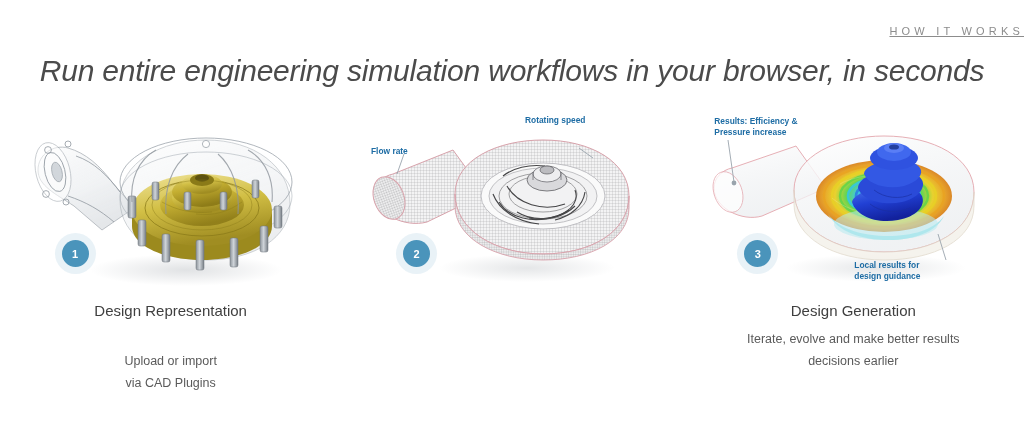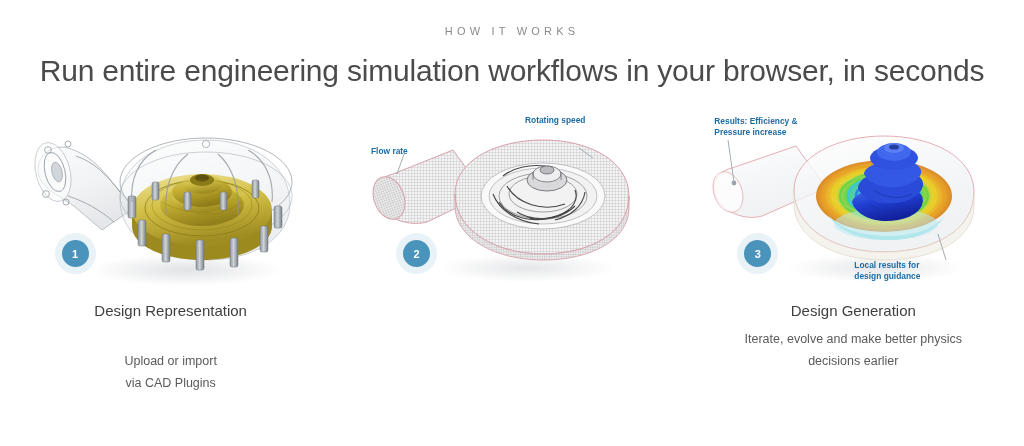--- a/index.html
+++ b/index.html
@@ -14,37 +14,39 @@
 
   .page {
     width: 1024px;
     height: 446px;
     position: relative;
     background: #ffffff;
   }
 
   
   .eyebrow {
-    text-align: center;
+    text-align: right;
     font-size: 11px;
     letter-spacing: 4.2px;
     color: #8c8c8c;
     font-weight: 400;
     margin-top: 25px;
     text-transform: uppercase;
+    text-decoration: underline;
   }
 
   .headline {
     text-align: center;
     font-size: 30px;
     font-weight: 300;
     color: #4b4b4b;
     margin-top: 17px;
     letter-spacing: -0.2px;
     white-space: nowrap;
+    font-style: italic;
   }
 
   
   .columns {
     display: flex;
     margin-top: 22px;
     width: 1024px;
   }
   .col {
     flex: 1 1 0;
@@ -361,17 +363,17 @@
           <circle cx="36" cy="73" r="2.4" fill="#9aa4ad"></circle>
         </svg>
 
         <div class="anno" style="left:16px; top:6px;">Results: Efficiency &amp;
 Pressure increase</div>
         <div class="anno" style="left:156px; top:150px;">Local results for
 design guidance</div>
         <div class="badge" style="left:46px; top:130px;">3</div>
       </div>
       <div class="caption-title">Design Generation</div>
-      <div class="caption-body">Iterate, evolve and make better physics decisions earlier</div>
+      <div class="caption-body">Iterate, evolve and make better results decisions earlier</div>
     </div>
 
   </div>
 </div>
 
 </body></html>

